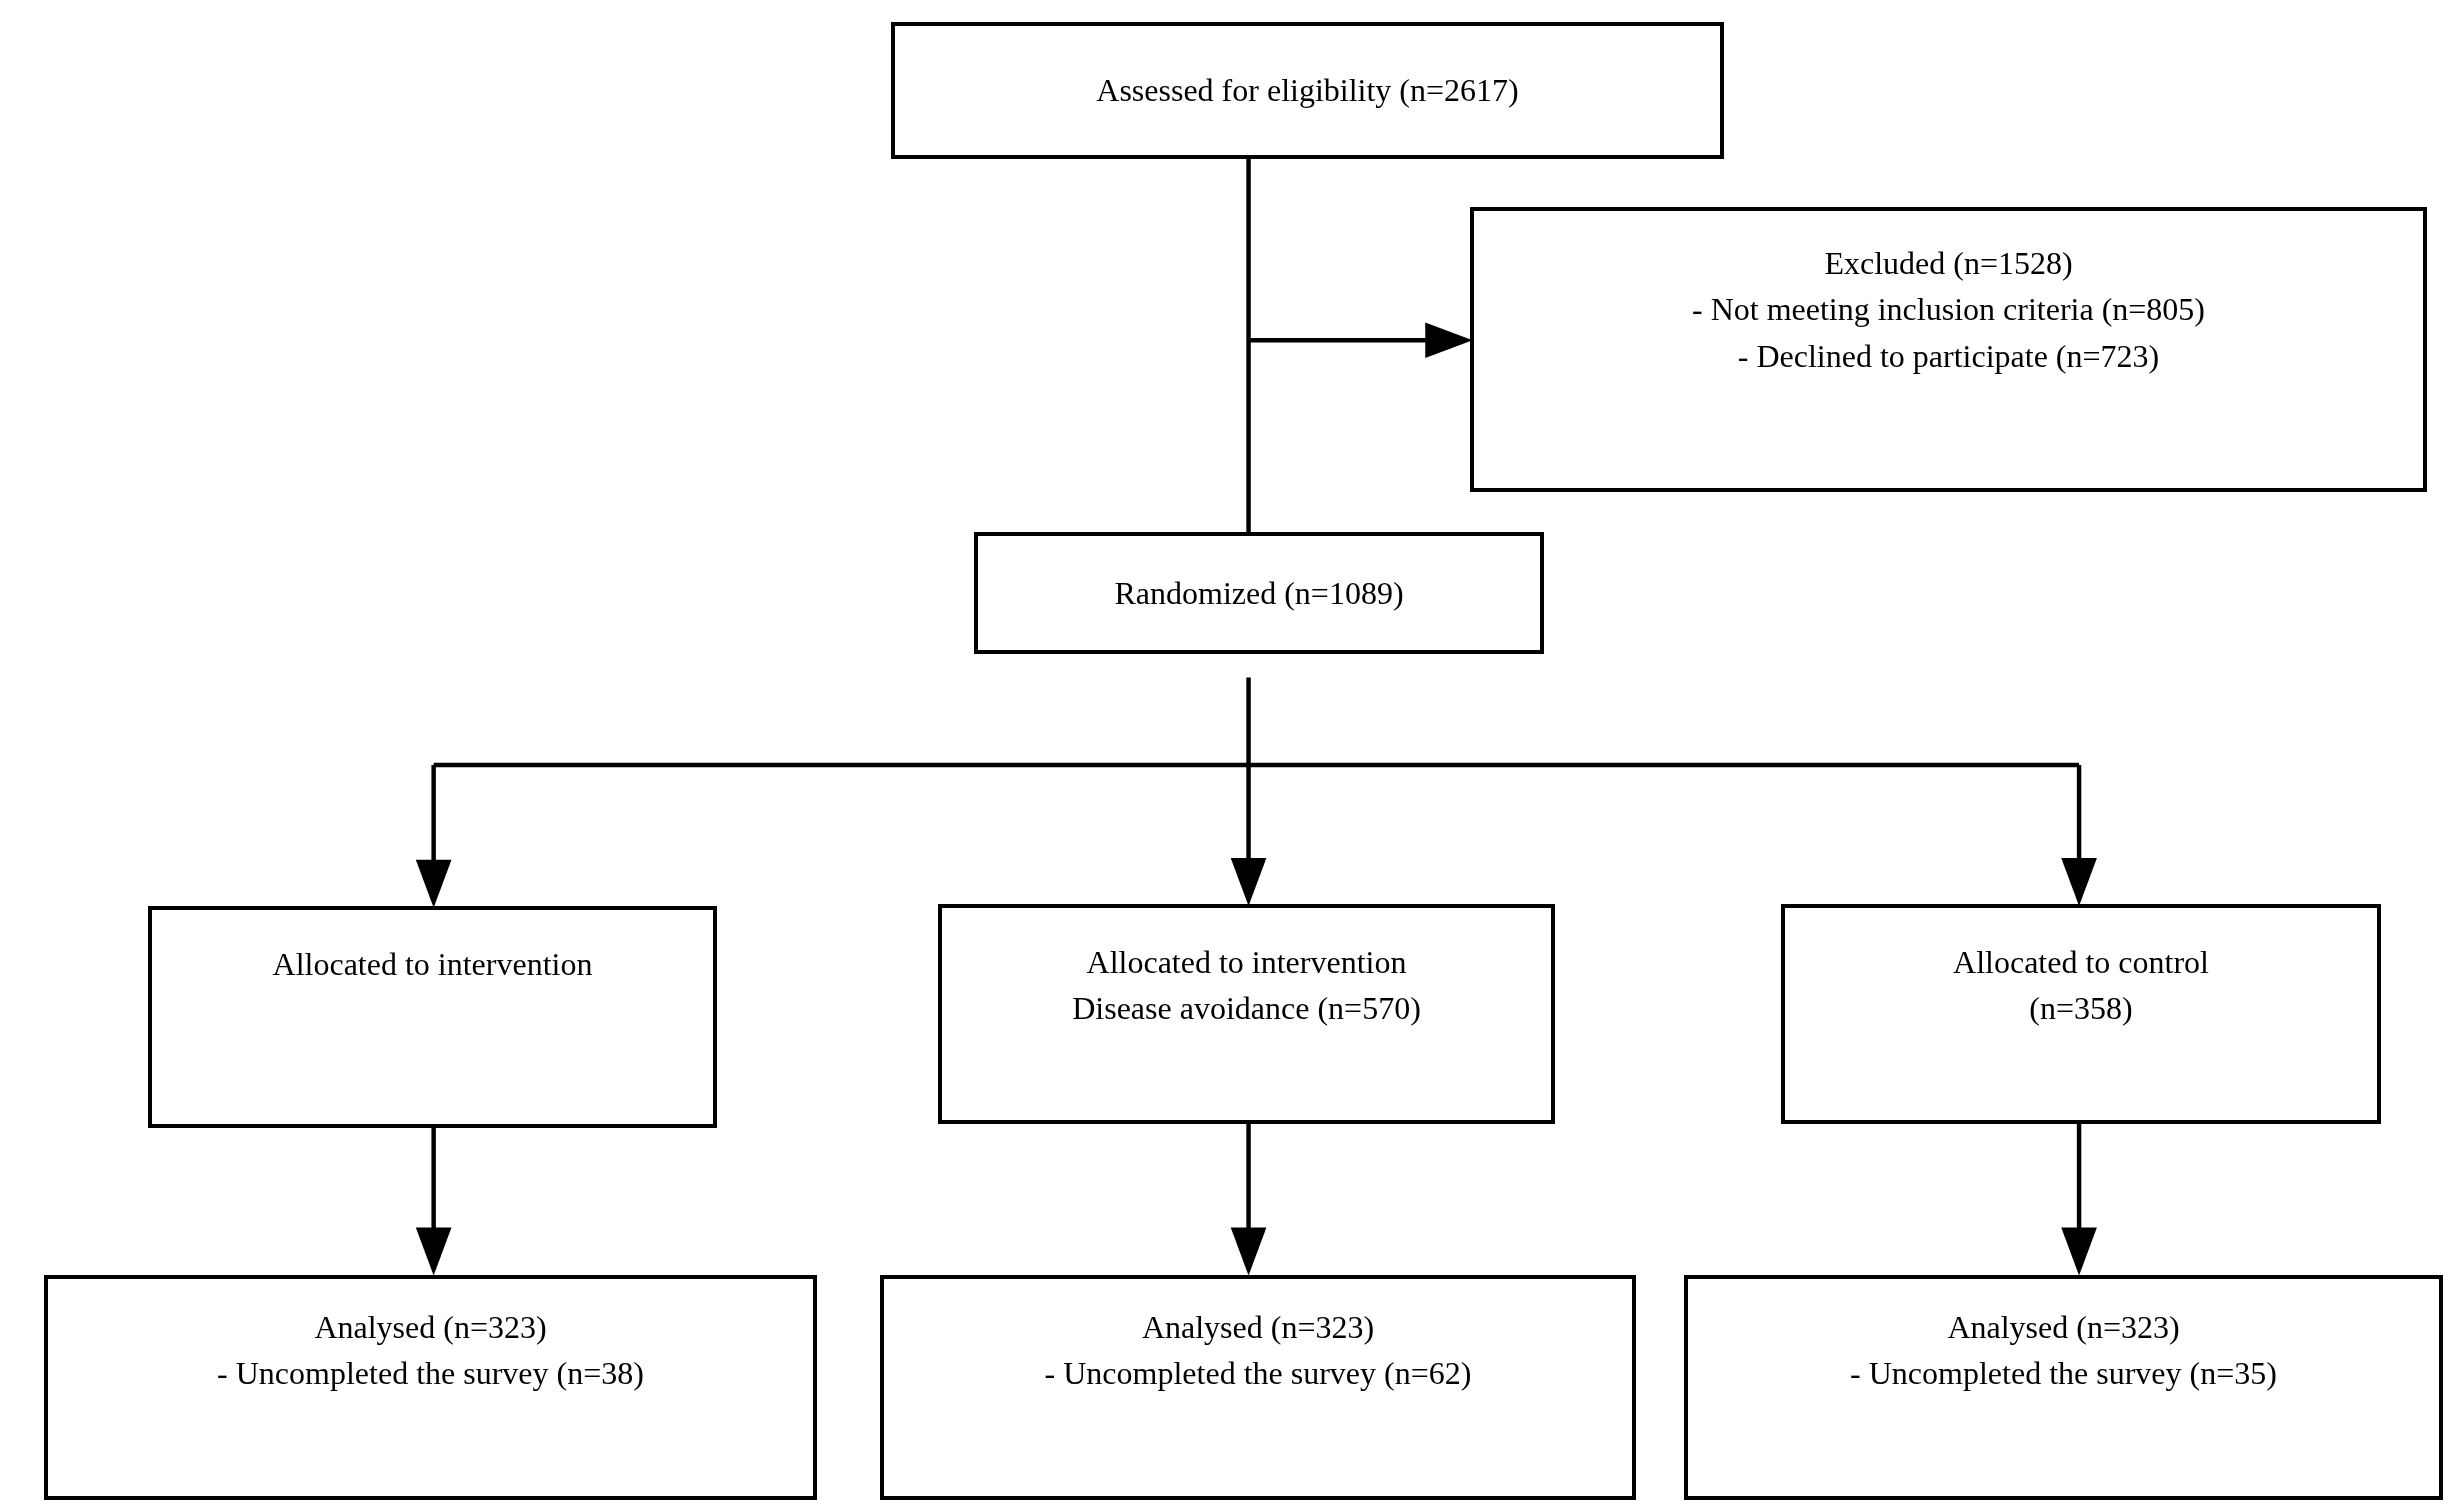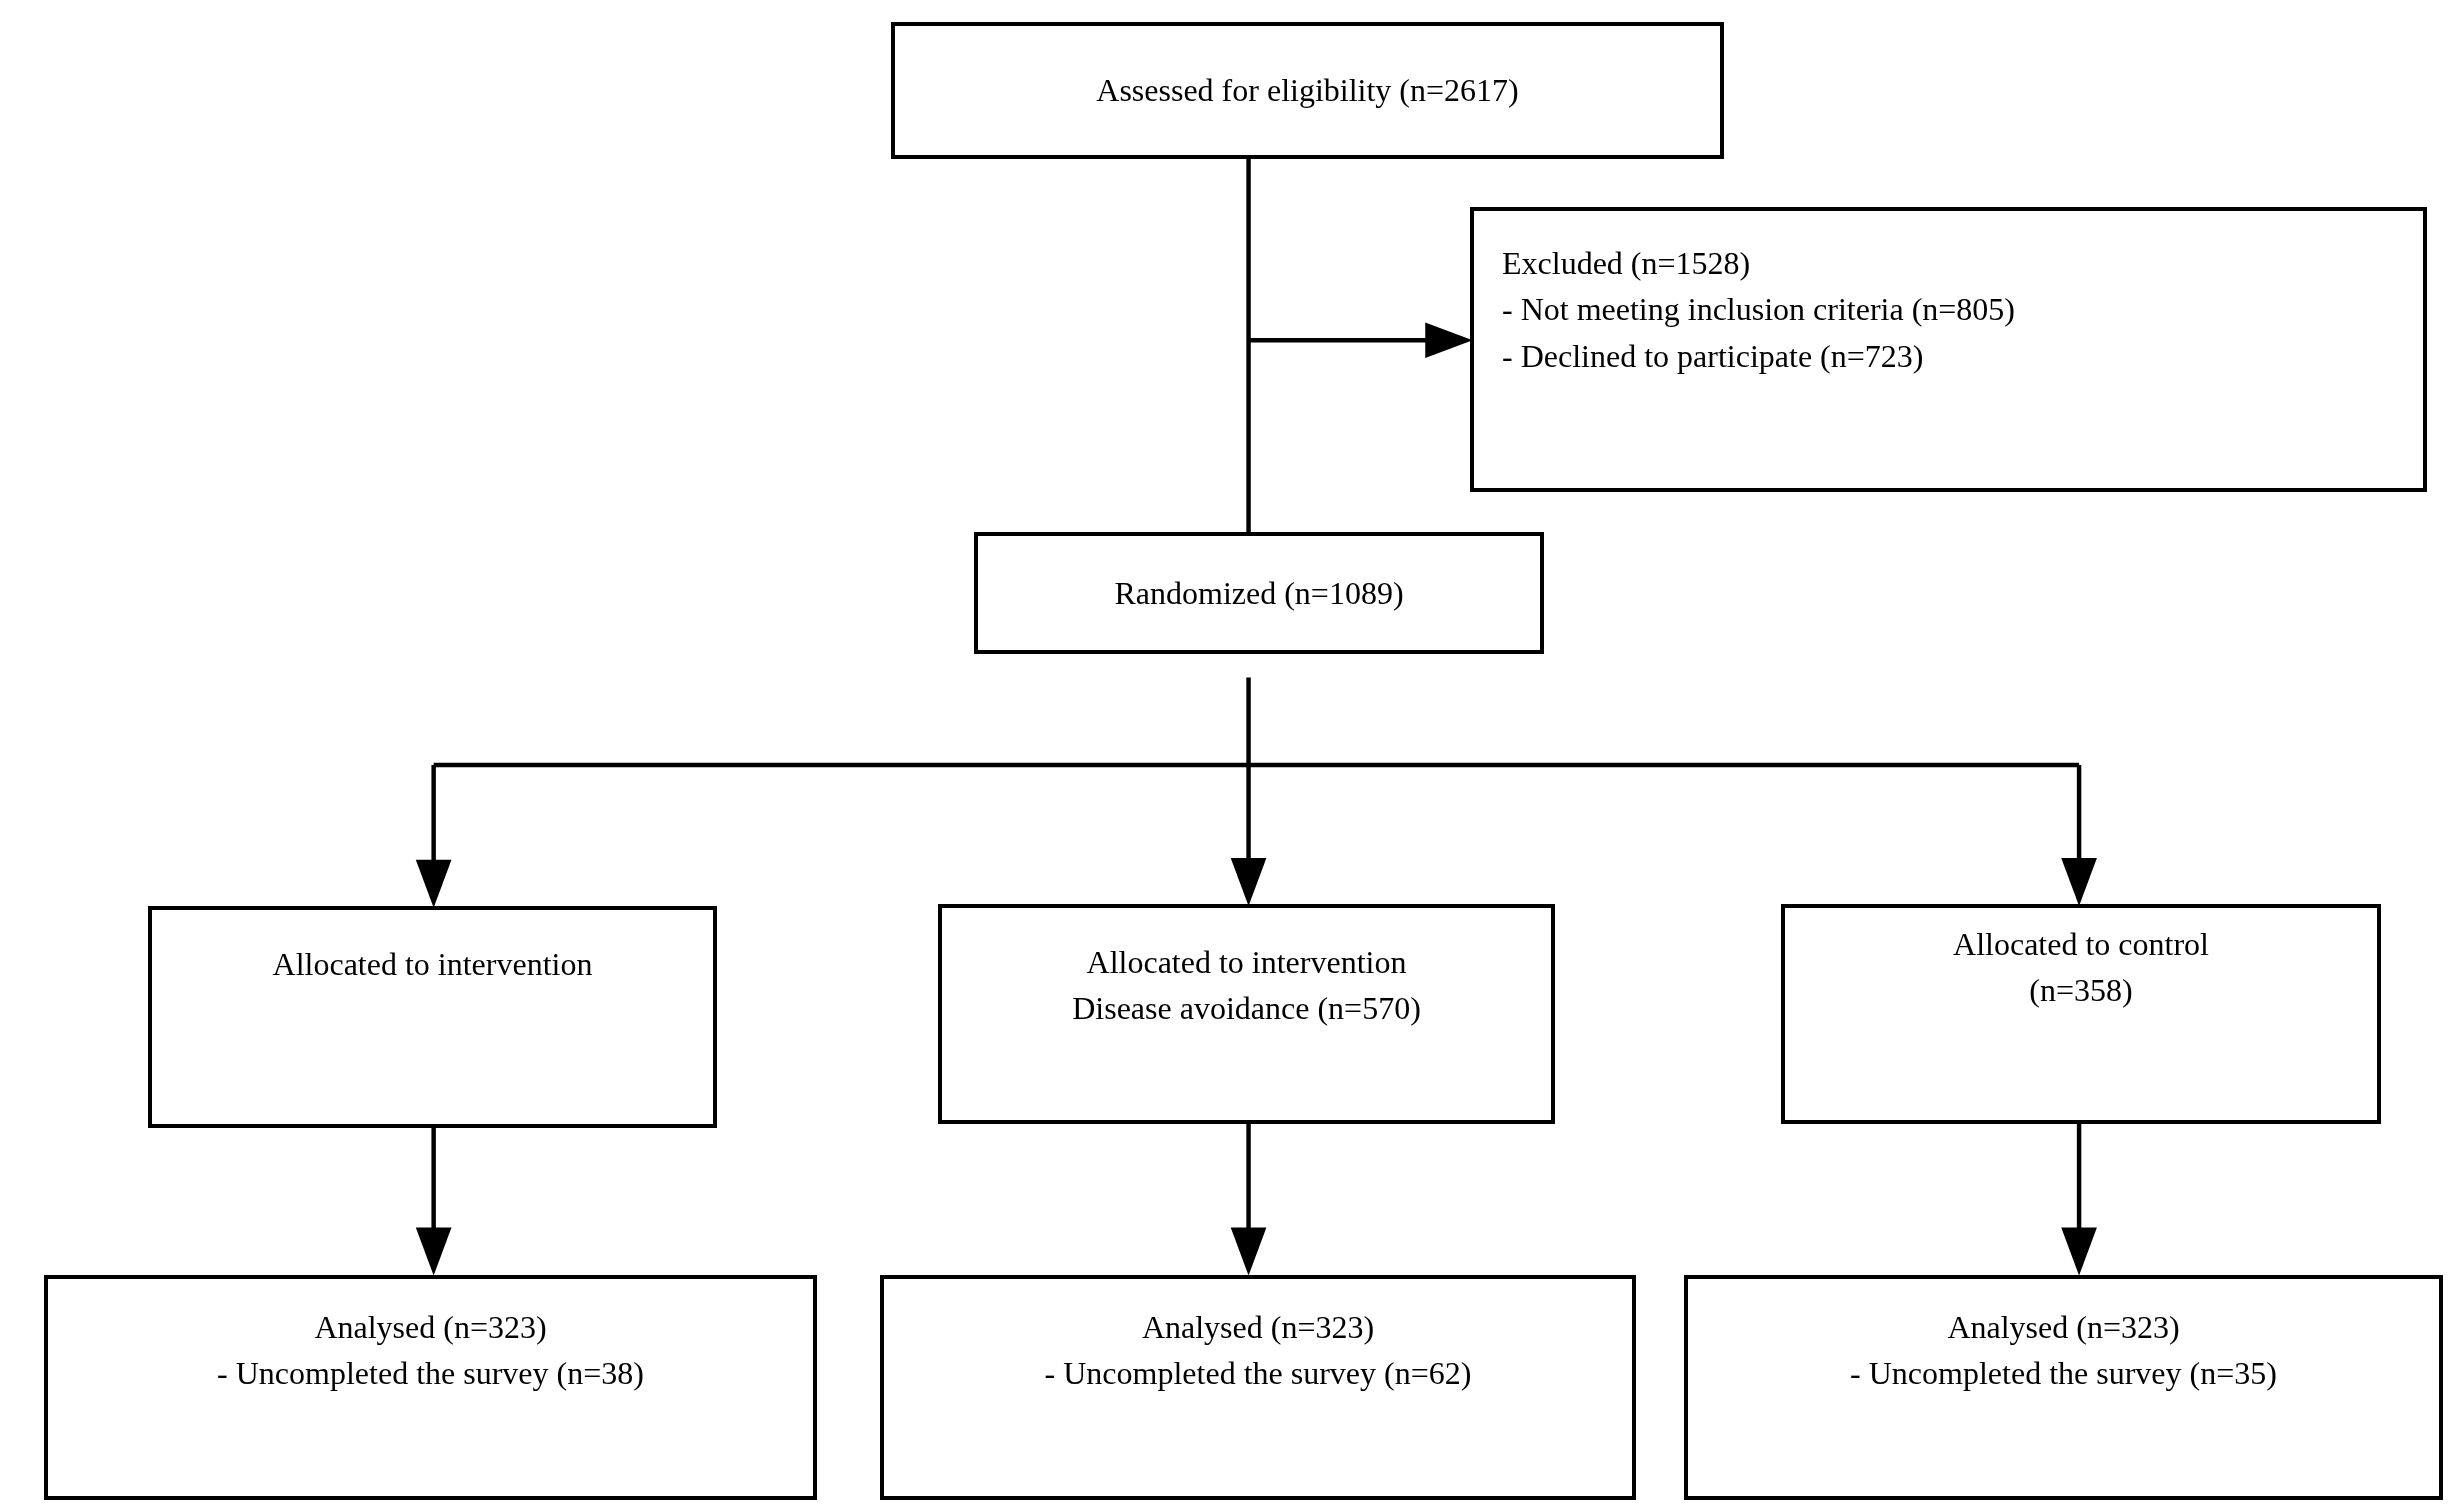--- a/index.html
+++ b/index.html
@@ -27,29 +27,29 @@
     flex-direction: column;
     align-items: center;
     justify-content: center;
     font-size: 32px;
     line-height: 1.45;
     text-align: center;
     color: #000000;
   }
   .box .line { white-space: nowrap; }
   .v-top { justify-content: flex-start; }
-  .left-align { align-items: flex-start; text-align: left; }
+  .left-align { align-items: center; text-align: left; }
 
   
   #assessed   { left: 891px; top: 22px;   width: 833px; height: 137px; }
   #excluded   { left: 1470px; top: 207px;  width: 957px; height: 285px; padding: 29px 28px; }
   #randomized { left: 974px; top: 532px;  width: 570px; height: 122px; }
   #alloc-kin     { left: 148px;  top: 906px; width: 569px; height: 222px; padding-top: 31px; }
   #alloc-disease { left: 938px; top: 904px; width: 617px; height: 220px; padding-top: 31px; }
-  #alloc-control { left: 1781px; top: 904px; width: 600px; height: 220px; padding-top: 13px; }
+  #alloc-control { left: 1781px; top: 904px; width: 600px; height: 220px; padding-top: 31px; }
   #analysed-kin     { left: 44px;   top: 1275px; width: 773px; height: 225px; padding-top: 25px; }
   #analysed-disease { left: 880px; top: 1275px; width: 756px; height: 225px; padding-top: 25px; }
   #analysed-control { left: 1684px; top: 1275px; width: 759px; height: 225px; padding-top: 25px; }
 </style>
 </head>
 <body>
 
 <div class="canvas">
 
   <svg class="connectors" viewBox="0 0 4417 2710">

